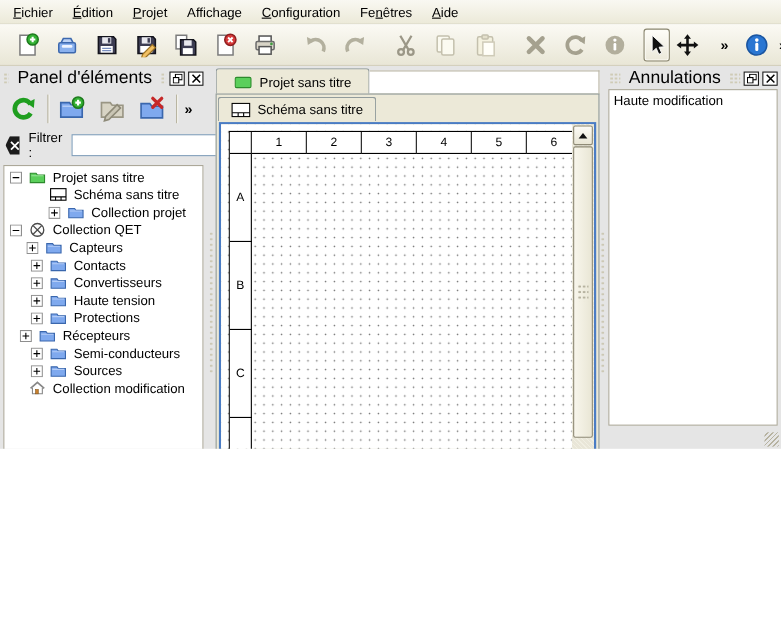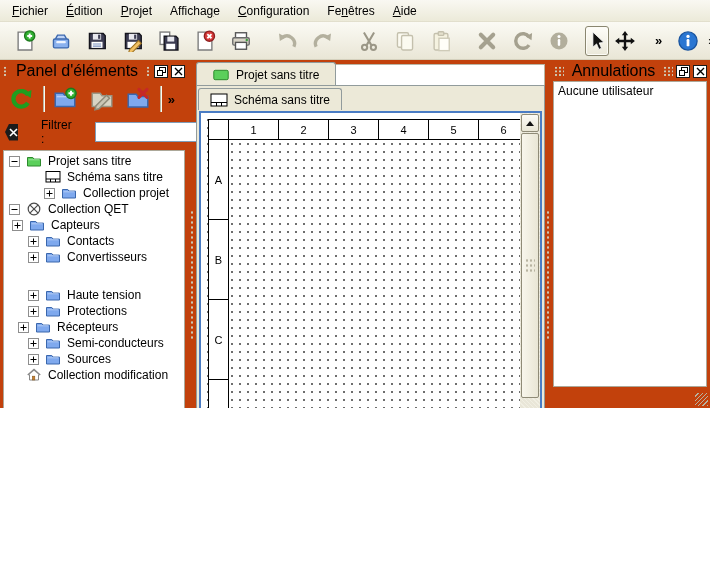--- a/index.html
+++ b/index.html
@@ -1,17 +1,17 @@
 <!DOCTYPE html>
 <html><head>
 <meta charset="utf-8">
 <style>
   * { margin:0; padding:0; box-sizing:border-box; }
   html,body { width:710px; height:581px; overflow:hidden; }
-  .app { position:relative; width:710px; height:408px; background:#c2410c;
+  .app { position:relative; width:710px; height:408px; background:#e5e5e5;
          font-family:"Liberation Sans",sans-serif; font-size:12px; color:#000; overflow:hidden; }
 
   
   .menubar { position:absolute; left:0; top:0; width:710px; height:22px;
              background:linear-gradient(#f9f8f2,#ecead9); border-bottom:1px solid #e2dfcd;
              display:flex; align-items:center; padding-left:3px; }
   .menu-item { padding:3px 9px; cursor:default; }
   .menu-item u { text-decoration:underline; }
 
   
@@ -41,21 +41,21 @@
 
   .leftdock { position:absolute; left:0; top:60px; width:188px; height:521px; }
   .panel-toolbar { position:absolute; left:0; top:22px; width:100%; height:34px;
                    display:flex; align-items:center; padding:0 3px; }
   .ptbtn { width:30px; height:30px; margin:0 4px; border:none; background:transparent;
            display:flex; align-items:center; justify-content:center; padding:0; }
   .ptbtn svg { width:24px; height:24px; }
   .p-sep { width:1px; height:26px; background:#b9b5a2; box-shadow:1px 0 0 #fbfaf2; margin:0 3px; }
 
   .filter-row { position:absolute; left:0; top:58px; width:100%; height:28px;
-                display:flex; align-items:center; padding:0 5px; gap:23px; }
+                display:flex; align-items:center; padding:0 5px; gap:8px; }
   .filter-clear { width:20px; height:17px; border:none; padding:0; background:#1c1c1c;
                   clip-path:polygon(32% 0,100% 0,100% 100%,32% 100%,0 50%);
                   display:flex; align-items:center; justify-content:center; }
   .filter-clear svg { width:9px; height:9px; margin-left:4px; }
   .filter-input { flex:1; height:20px; border:1px solid #7f9db9; background:#fff;
                   font-family:"Liberation Sans",sans-serif; font-size:11px; padding:1px 3px; }
 
   .tree { position:absolute; left:3px; right:3px; top:90px; bottom:20px; background:#fff;
           border:1px solid #aca899; overflow:hidden; font-size:12px; padding-top:2px; }
   .trow { height:16px; display:flex; align-items:center; white-space:nowrap; }
@@ -409,21 +409,21 @@
             </svg>
           </span>
           <span class="tree-ico">
             <svg viewBox="0 0 16 16">
               <circle cx="8" cy="8" r="5.8" fill="#fdfdfd" stroke="#4a4a4a" stroke-width="1.2"></circle>
               <path d="M4.1 4.1l7.8 7.8M11.9 4.1l-7.8 7.8" stroke="#4a4a4a" stroke-width="1.2"></path>
             </svg>
           </span>
           <span>Collection QET</span>
         </div>
-        <div class="trow" style="padding-left: 8px;">
+        <div class="trow" style="padding-left: 20px;">
           <span class="tree-exp">
             <svg viewBox="0 0 11 11">
               <rect x=".5" y=".5" width="10" height="10" fill="#fff" stroke="#8e8e8e"></rect>
               <path d="M2.5 5.5h6M5.5 2.5v6" stroke="#000"></path>
             </svg>
           </span>
           <span class="tree-ico">
             <svg viewBox="0 0 16 16">
               <path d="M1.5 4.5h5.3L8 6.1h6.5V13h-13z" fill="#7fa9ee" stroke="#3a67ad"></path>
               <path d="M2.5 6.8h11" stroke="#b3ccf6"></path>
@@ -454,21 +454,21 @@
             </svg>
           </span>
           <span class="tree-ico">
             <svg viewBox="0 0 16 16">
               <path d="M1.5 4.5h5.3L8 6.1h6.5V13h-13z" fill="#7fa9ee" stroke="#3a67ad"></path>
               <path d="M2.5 6.8h11" stroke="#b3ccf6"></path>
             </svg>
           </span>
           <span>Convertisseurs</span>
         </div>
-        <div class="trow" style="padding-left: 24px; margin-top: 22px;">
+        <div class="trow" style="padding-left: 24px;">
           <span class="tree-exp">
             <svg viewBox="0 0 11 11">
               <rect x=".5" y=".5" width="10" height="10" fill="#fff" stroke="#8e8e8e"></rect>
               <path d="M2.5 5.5h6M5.5 2.5v6" stroke="#000"></path>
             </svg>
           </span>
           <span class="tree-ico">
             <svg viewBox="0 0 16 16">
               <path d="M1.5 4.5h5.3L8 6.1h6.5V13h-13z" fill="#7fa9ee" stroke="#3a67ad"></path>
               <path d="M2.5 6.8h11" stroke="#b3ccf6"></path>
@@ -642,18 +642,18 @@
             <rect x=".5" y="3.5" width="5" height="5" fill="#fff" stroke="#000"></rect>
           </svg>
       </button>
       <button class="dock-btn">
         <svg viewBox="0 0 9 9">
             <path d="M1 1l7 7M8 1L1 8" stroke="#000" stroke-width="1.4"></path>
           </svg>
       </button>
     </div>
     <div class="undolist" id="undolist">
-        <div class="undo-item">Aucune utilisateur</div>
+        <div class="undo-item">Haute modification</div>
       </div>
   </div>
 
   <div class="sizegrip"></div>
 </div>
 
 </body></html>

